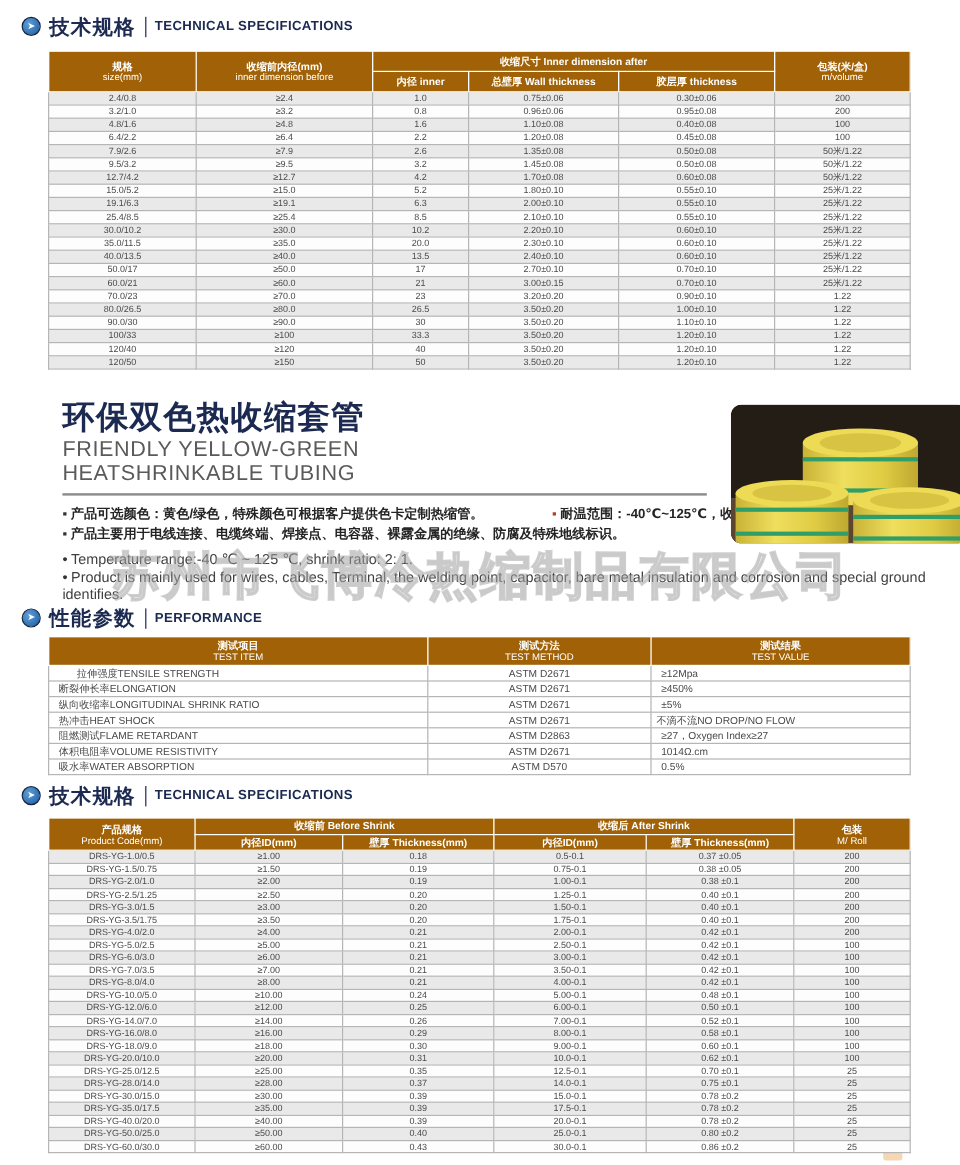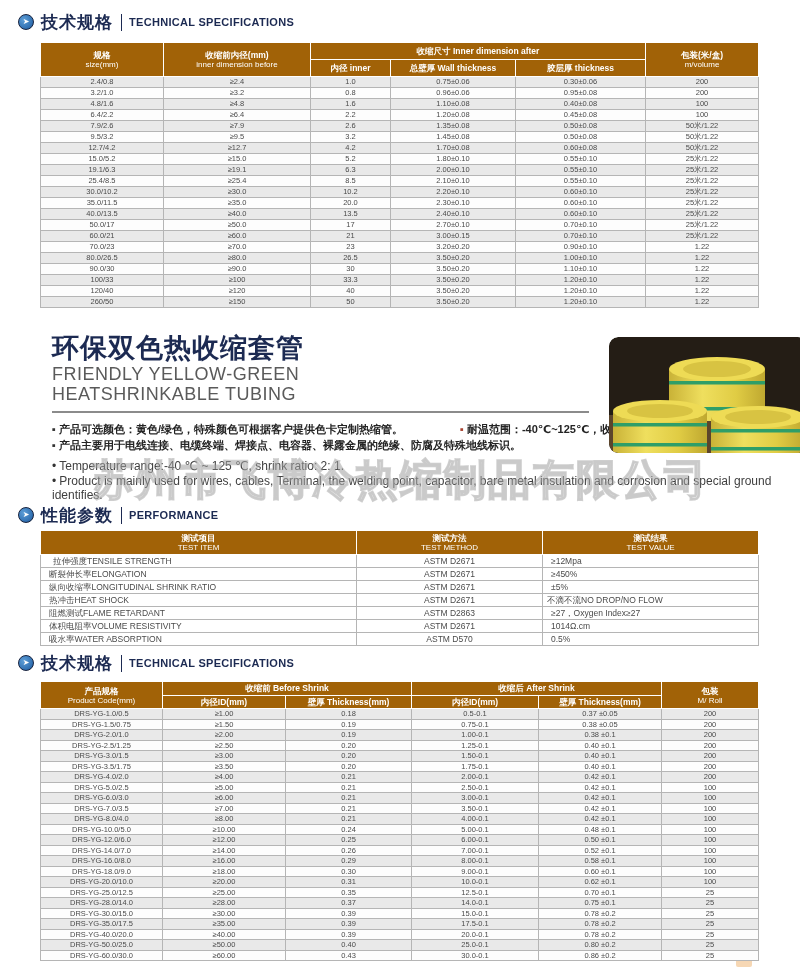--- a/index.html
+++ b/index.html
@@ -279,21 +279,21 @@
       </tr>
       <tr>
         <td>120/40</td>
         <td>≥120</td>
         <td>40</td>
         <td>3.50±0.20</td>
         <td>1.20±0.10</td>
         <td>1.22</td>
       </tr>
       <tr>
-        <td>260/50</td>
+        <td>120/50</td>
         <td>≥150</td>
         <td>50</td>
         <td>3.50±0.20</td>
         <td>1.20±0.10</td>
         <td>1.22</td>
       </tr>
     </tbody>
 </table>
 
 <div class="product">
@@ -383,21 +383,21 @@
         <span class="h-en">TEST METHOD</span>
       </th>
       <th>
         <span class="h-cn">测试结果</span>
         <span class="h-en">TEST VALUE</span>
       </th>
     </tr>
   </thead>
   <tbody>
       <tr>
-        <td style="text-align: left; padding-left: 12px;">拉伸强度TENSILE STRENGTH</td>
+        <td style="text-align: left; padding-left: 23px;">拉伸强度TENSILE STRENGTH</td>
         <td>ASTM D2671</td>
         <td style="text-align: left; padding-left: 8px;">≥12Mpa</td>
       </tr>
       <tr>
         <td style="text-align: left; padding-left: 8px;">断裂伸长率ELONGATION</td>
         <td>ASTM D2671</td>
         <td style="text-align: left; padding-left: 8px;">≥450%</td>
       </tr>
       <tr>
         <td style="text-align: left; padding-left: 8px;">纵向收缩率LONGITUDINAL SHRINK RATIO</td>

